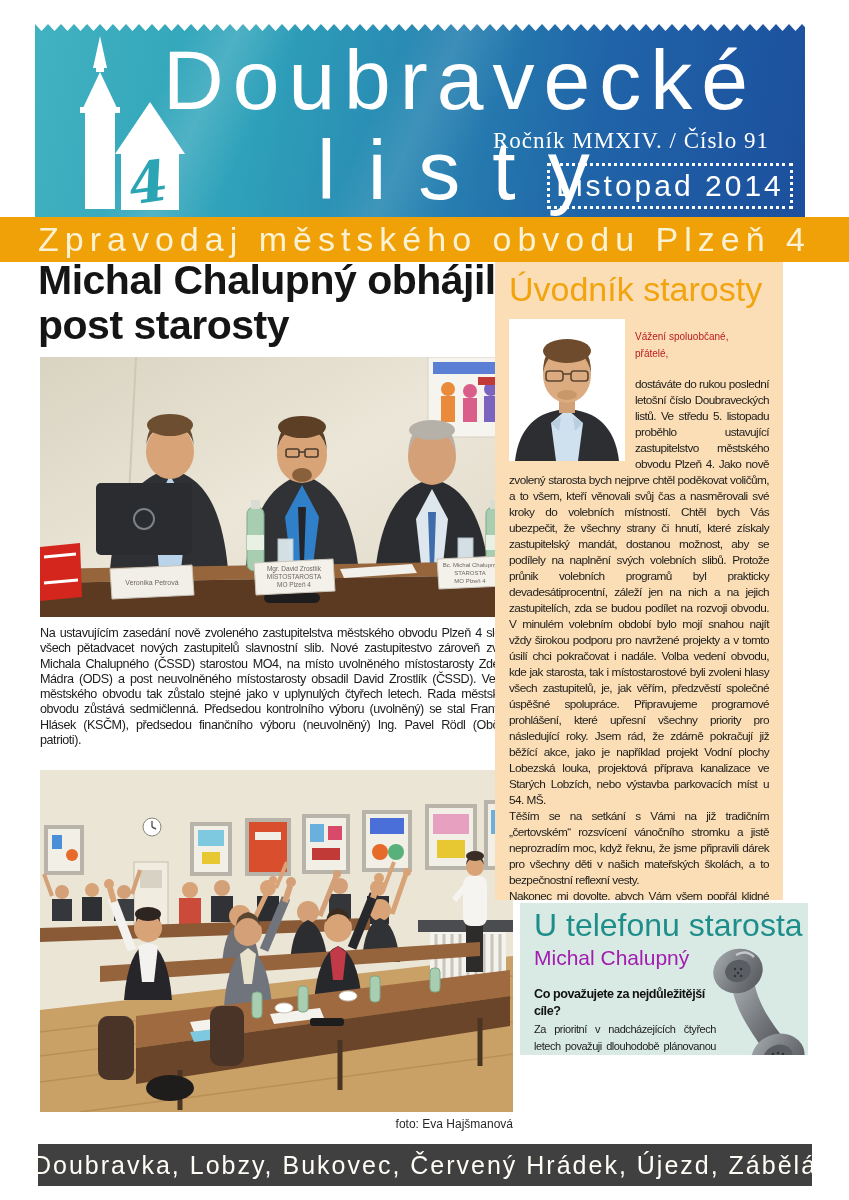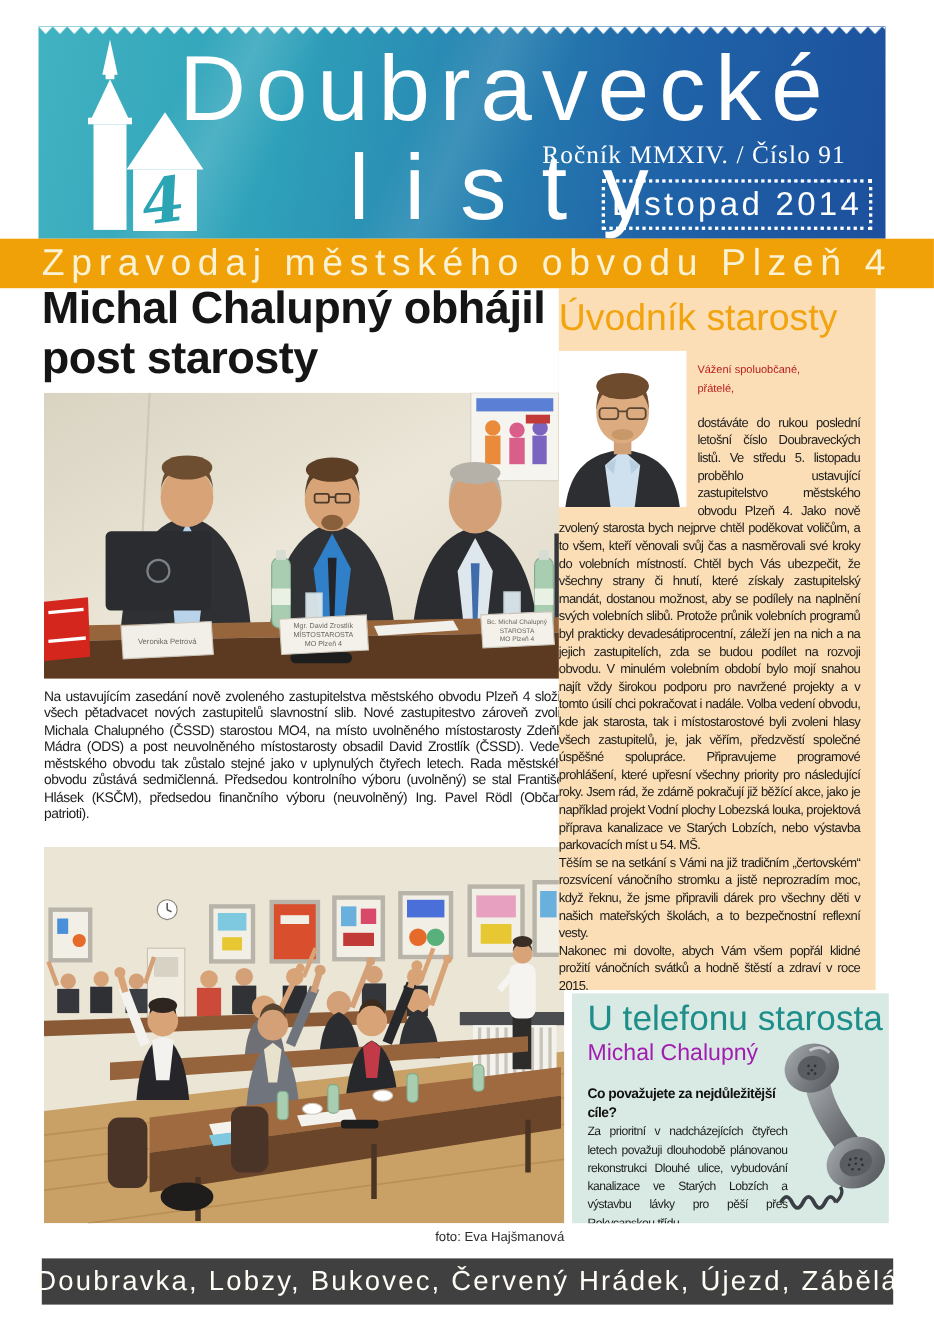--- a/index.html
+++ b/index.html
@@ -37,30 +37,30 @@
   .headline{position:absolute;left:38px;top:258px;width:490px;color:#151515;
           font-size:41px;line-height:45px;letter-spacing:-0.5px;font-weight:700;}
   .photo1{position:absolute;left:40px;top:357px;width:476px;height:260px;}
   .article-body{position:absolute;left:40px;top:626px;width:478px;color:#1c1c1c;
           font-size:12.6px;line-height:15.3px;letter-spacing:-0.45px;text-align:justify;}
   .photo2{position:absolute;left:40px;top:770px;width:473px;height:342px;}
   .photo-credit{position:absolute;left:280px;top:1117px;width:233px;text-align:right;
           color:#2a2a2a;font-size:12px;}
 
   
-  .uvodnik{position:absolute;left:508px;top:262px;width:288px;height:638px;background:#fbdeb5;
-          box-sizing:border-box;padding:8px 14px 0 0;overflow:hidden;}
+  .uvodnik{position:absolute;left:495px;top:262px;width:288px;height:638px;background:#fbdeb5;
+          box-sizing:border-box;padding:8px 14px 0 14px;overflow:hidden;}
   .uvodnik h2{margin:0;color:#f2a30e;font-size:34px;font-weight:400;letter-spacing:0;white-space:nowrap;}
   .portrait{float:left;width:116px;height:142px;margin:10px 10px 6px 0;background:#fff;}
   .greeting{margin-top:19px;color:#b91c1c;font-size:10px;line-height:17px;white-space:pre-line;}
   .uvodnik-body{margin-top:14px;color:#1c1c1c;font-size:11.8px;line-height:16px;
           letter-spacing:-0.55px;text-align:justify;white-space:pre-line;}
 
   
-  .telefon{position:absolute;left:520px;top:903px;width:288px;height:209px;background:#d9eae5;
+  .telefon{position:absolute;left:520px;top:903px;width:288px;height:152px;background:#d9eae5;
           box-sizing:border-box;padding:4px 28px 0 14px;overflow:hidden;}
   .telefon h2{margin:0;color:#1e8e8a;font-size:32px;font-weight:400;white-space:nowrap;}
   .telefon h3{margin:2px 0 0 0;color:#a21caf;font-size:21px;font-weight:400;white-space:nowrap;}
   .tel-question{margin-top:16px;width:182px;color:#111;font-size:12.6px;line-height:16.5px;
           letter-spacing:-0.45px;font-weight:700;}
   .tel-answer{margin-top:2px;width:182px;color:#1c1c1c;font-size:11px;line-height:16.5px;
           letter-spacing:-0.45px;text-align:justify;}
   .phone-art{position:absolute;right:2px;top:40px;}
 </style>
 </head>

